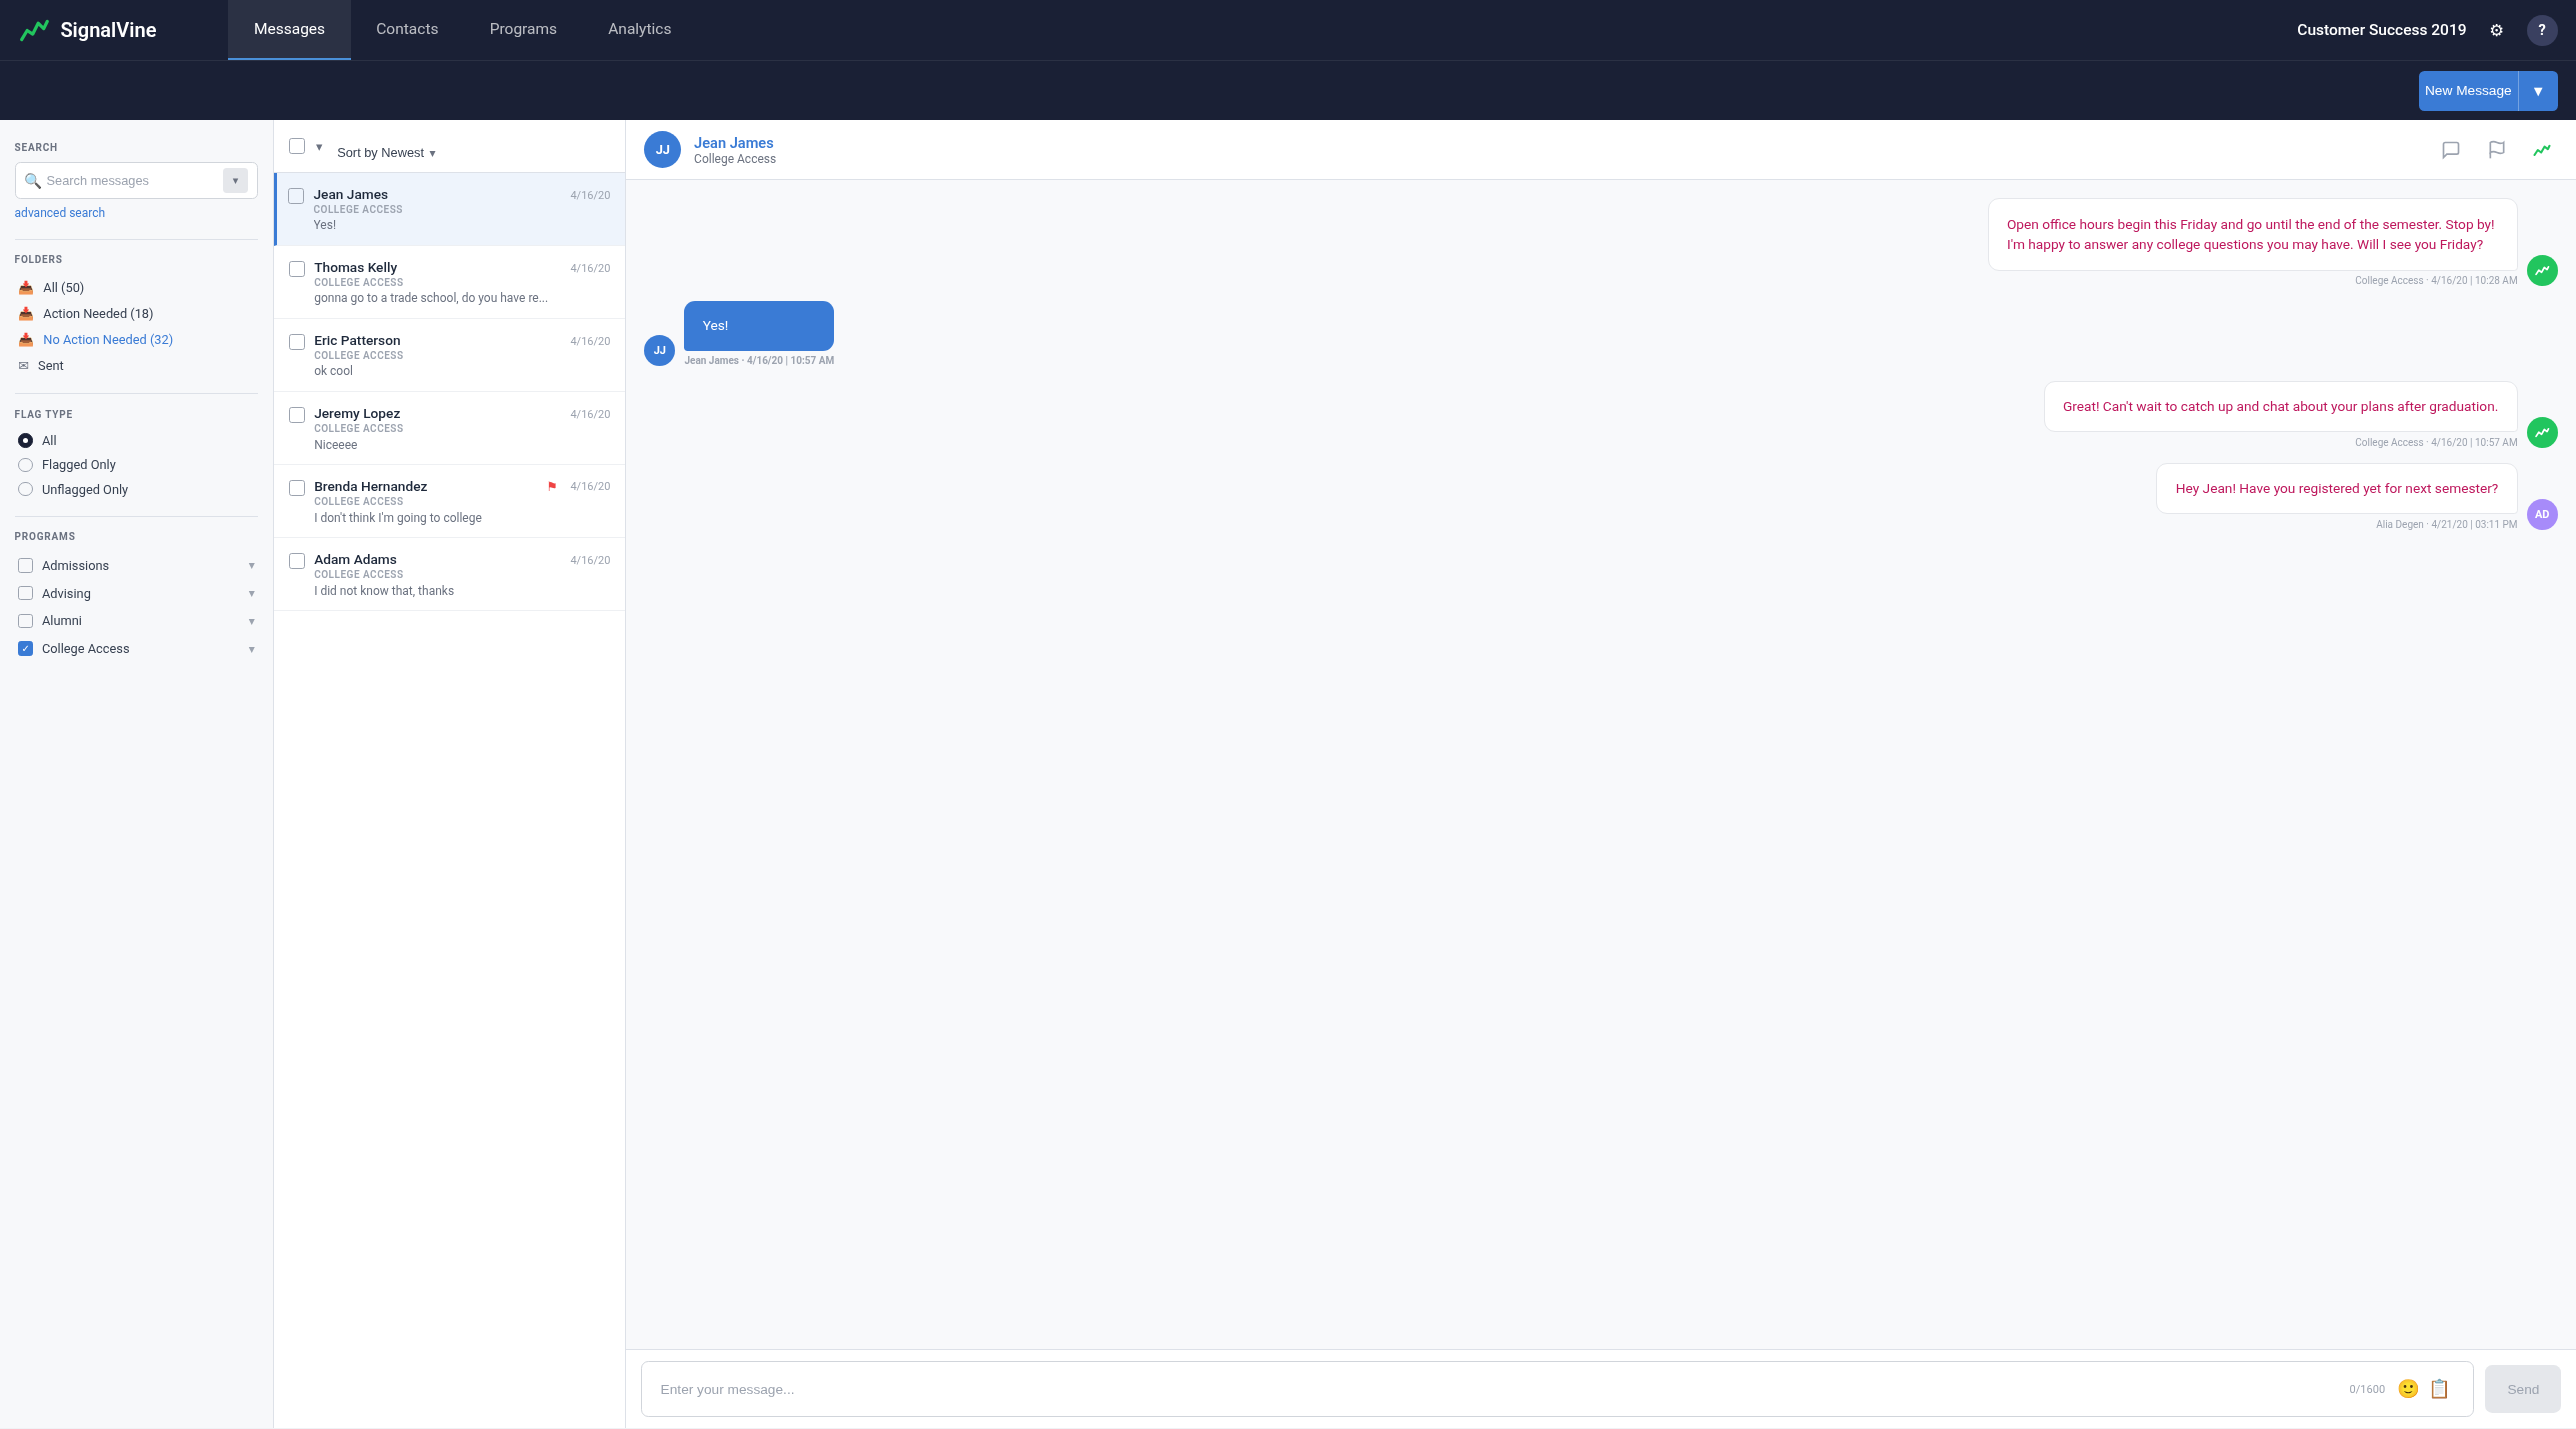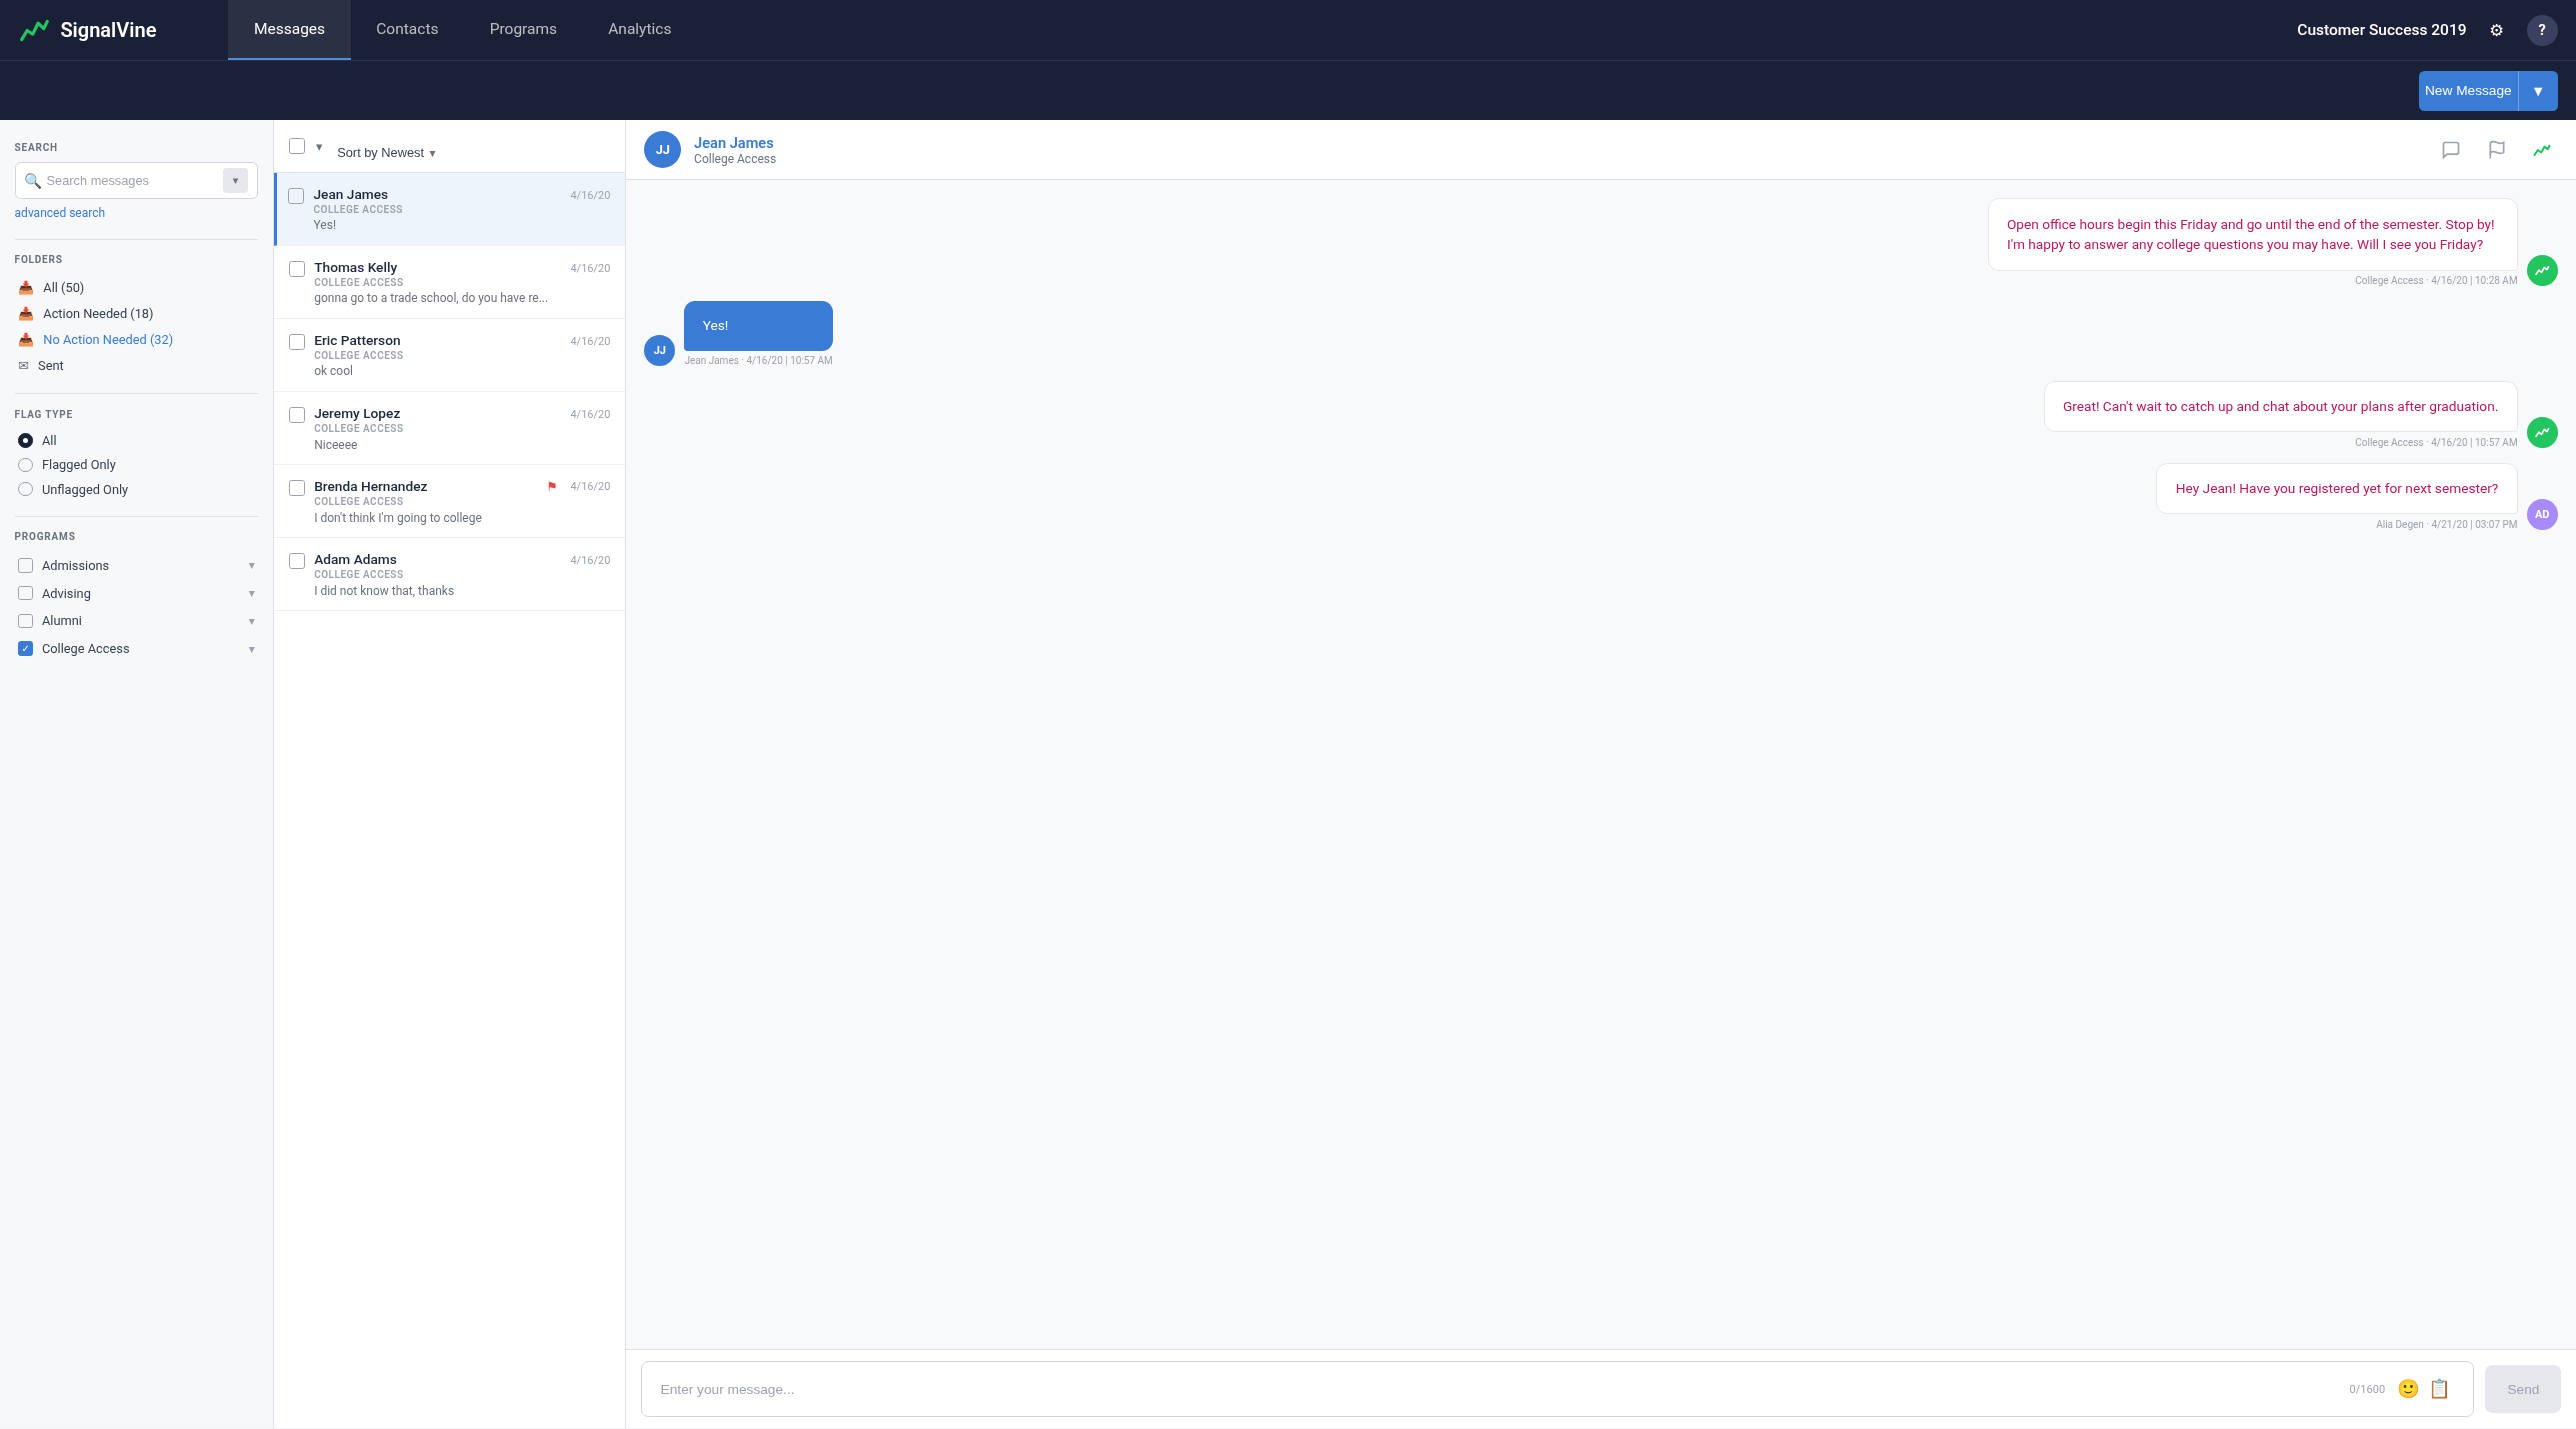--- a/index.html
+++ b/index.html
@@ -483,21 +483,21 @@
       background: #3a7bd5;
       color: white;
       border-bottom-left-radius: 3.7px;
     }
     .bubble-meta {
       font-size: 10px;
       color: #9ca3af;
       margin-top: 4.6px;
       text-align: right;
     }
-    .bubble-meta.left { text-align: center; }
+    .bubble-meta.left { text-align: center; font-weight: bold; }
 
     
     .chat-input-area {
       border-top: 0.9px solid #dde1e8;
       padding: 11px 14.6px;
       background: white;
       display: flex;
       align-items: center;
       gap: 11px;
     }
@@ -798,21 +798,21 @@
         <div class="bubble-avatar" style="background:#22c55e;">
           <svg width="16.5" height="16.5" viewBox="0 0 24 24" fill="none" stroke="white" stroke-width="2.5">
               <polyline points="3,18 7,12 11,15 15,8 19,11 21,7" stroke-linecap="round" stroke-linejoin="round"></polyline>
             </svg>
         </div>
       </div>
 
       <div class="chat-bubble-row outbound">
         <div class="bubble-content">
           <div class="bubble-text outbound-bubble">Hey Jean! Have you registered yet for next semester?</div>
-          <div class="bubble-meta">Alia Degen · 4/21/20 | 03:07 PM</div>
+          <div class="bubble-meta">Alia Degen · 4/21/20 | 03:11 PM</div>
         </div>
         <div class="bubble-avatar ad-avatar" style="background:#a78bfa;">AD</div>
       </div>
 
     </div>
 
     <div class="chat-input-area">
       <div class="chat-input-wrapper">
         <input type="text" placeholder="Enter your message..." style="">
         <span class="char-count">0/1600</span>

